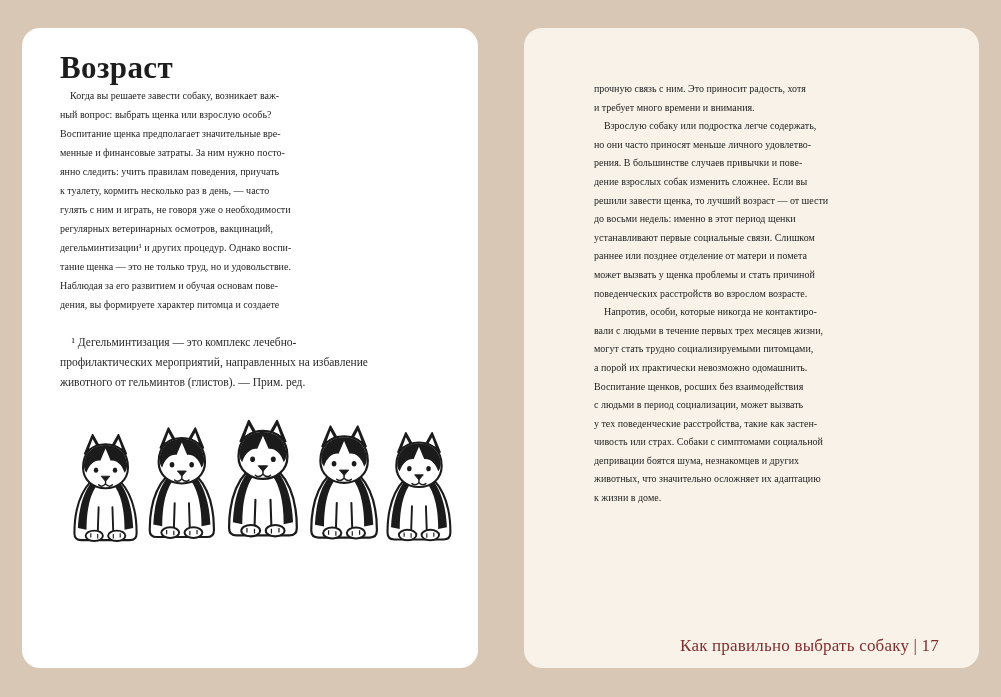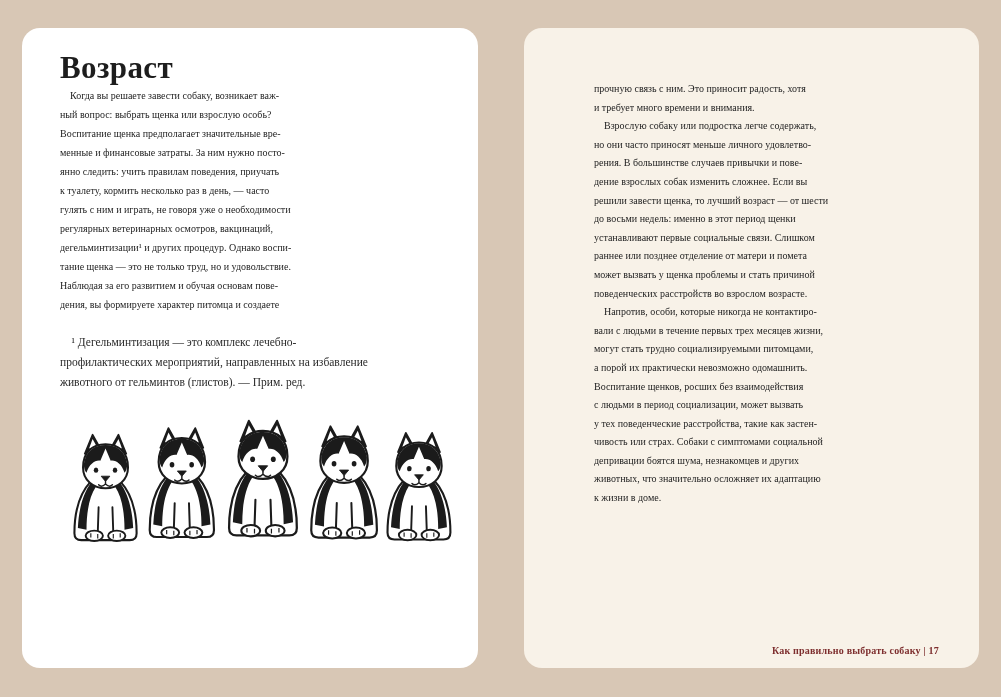--- a/index.html
+++ b/index.html
@@ -52,22 +52,22 @@
     color: #2a2a2a;
   }
   .illustration {
     margin-top: 22px;
     text-align: center;
   }
   .running-footer {
     position: absolute;
     right: 40px;
     bottom: 12px;
-    font-size: 10px;
-    font-weight: 700;
+    font-size: 17px;
+    font-weight: 400;
     color: #7d2e2e;
     letter-spacing: .2px;
   }
 </style>
 </head>
 <body>
 
 <div>
 
   <div class="page page-left">

